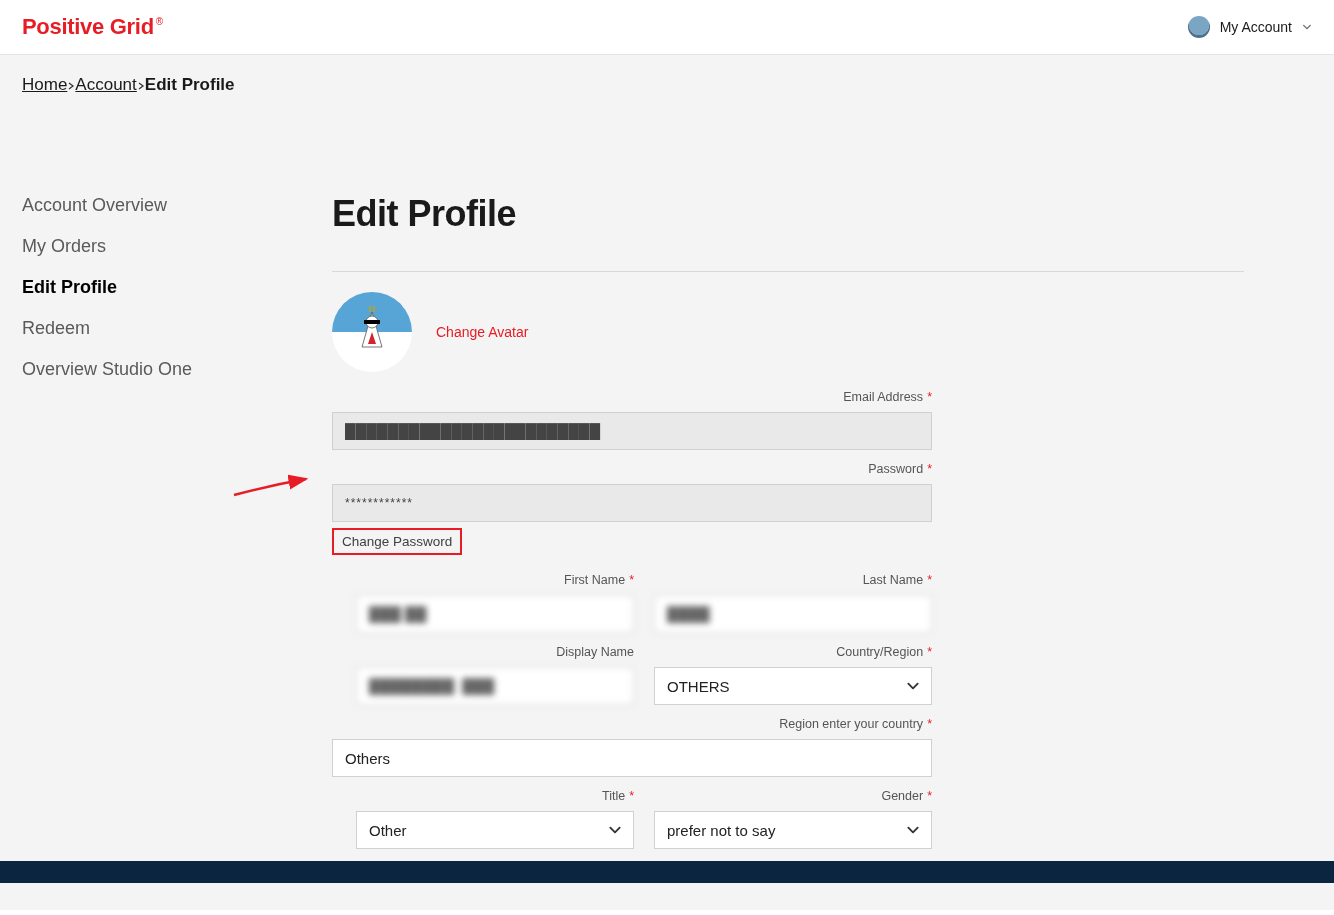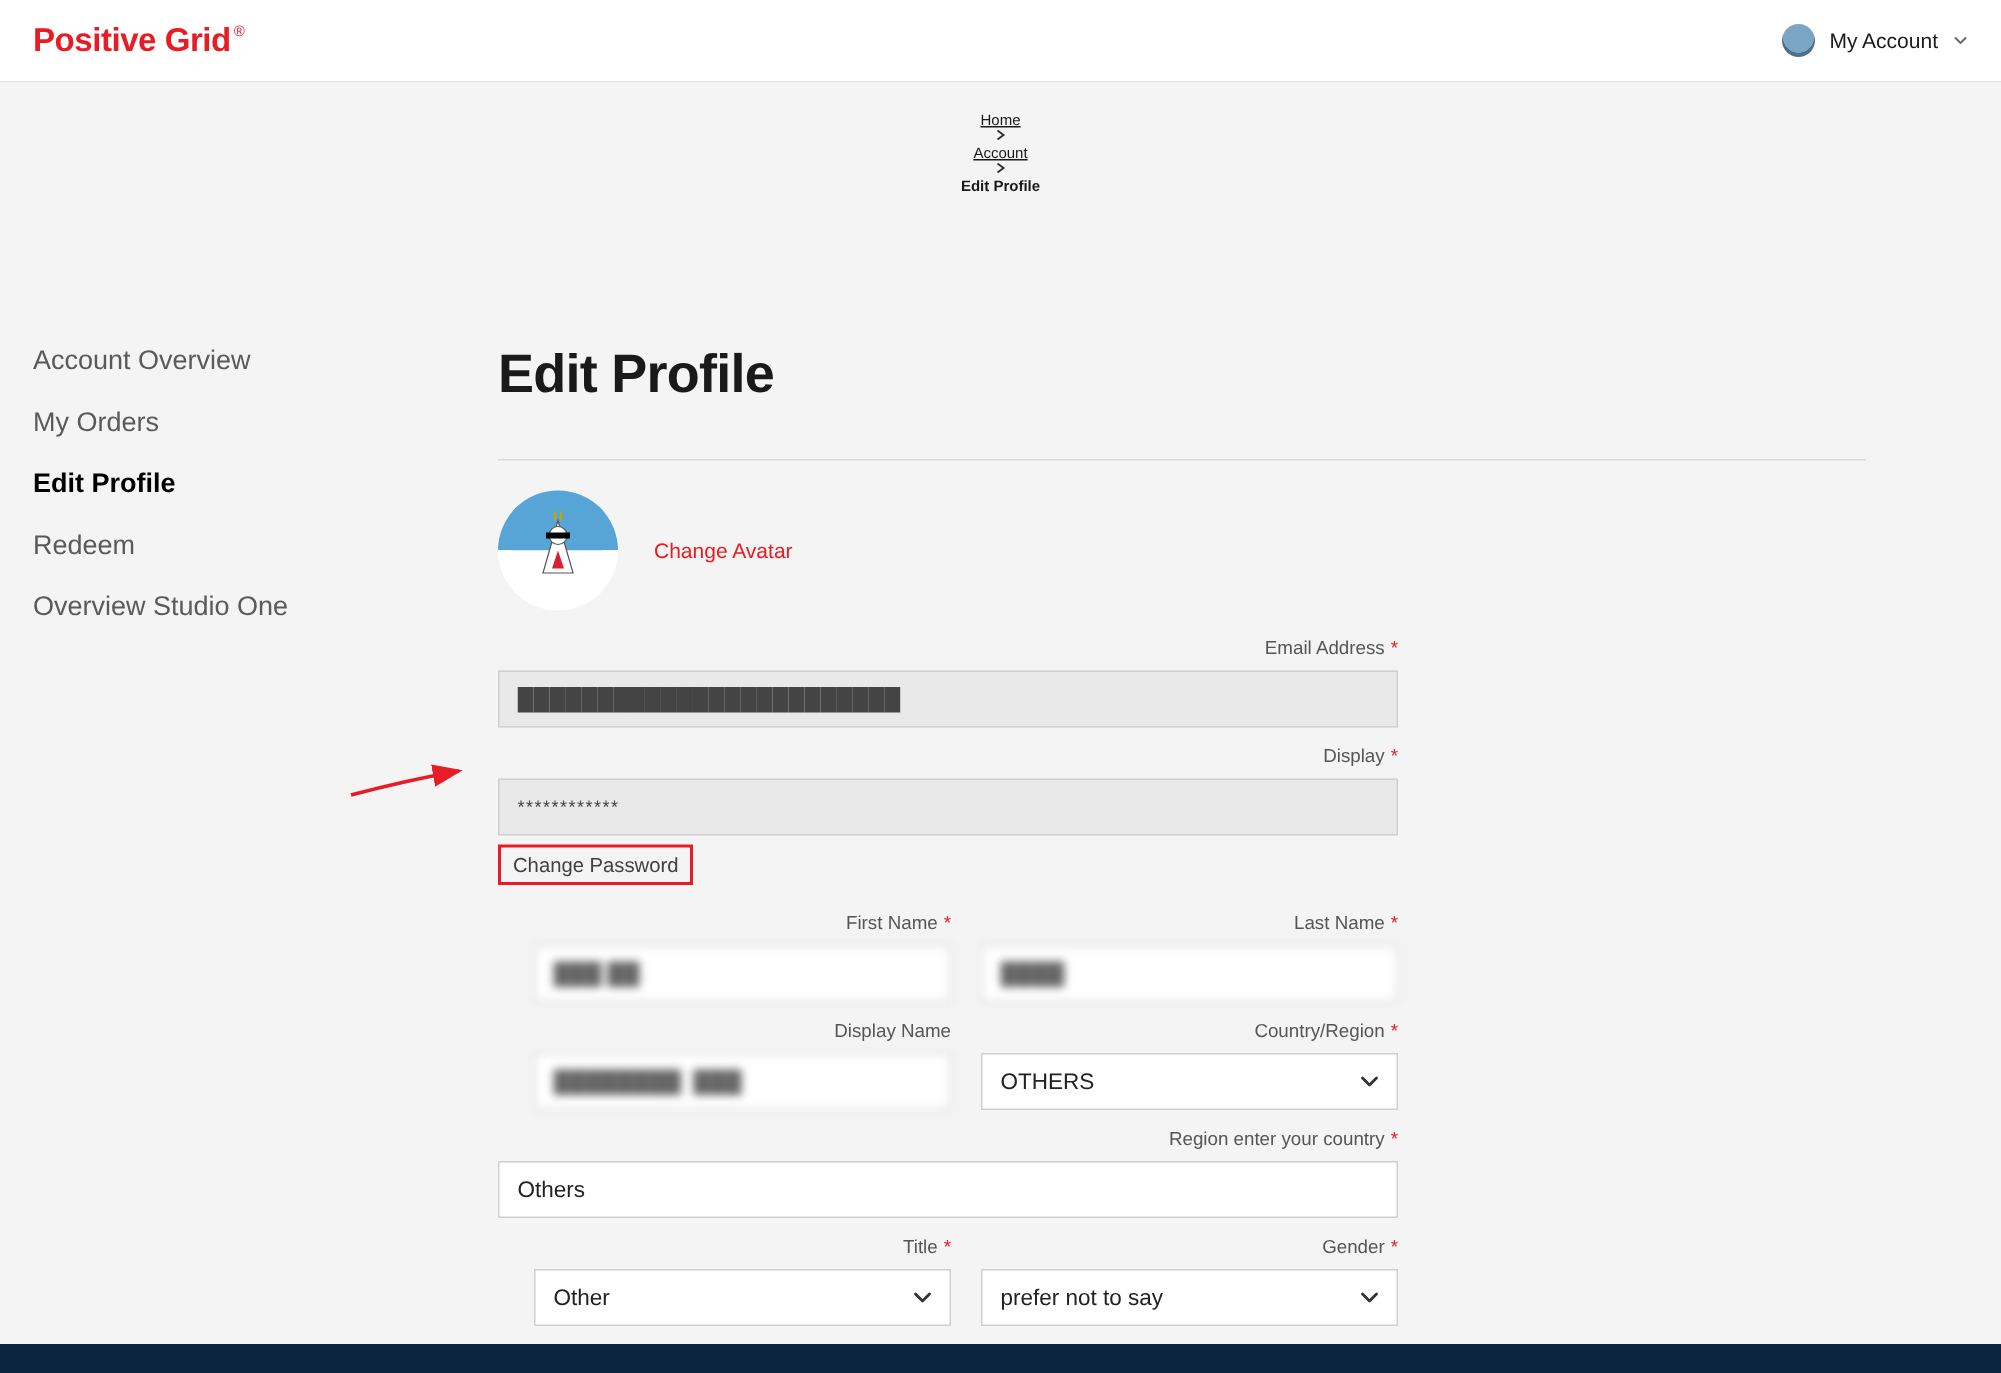--- a/index.html
+++ b/index.html
@@ -6,21 +6,21 @@
     body { font-family: -apple-system, BlinkMacSystemFont, "Segoe UI", Helvetica, Arial, sans-serif; background: #fff; color: #1a1a1a; width: 1334px; }
     .topbar { display: flex; justify-content: space-between; align-items: center; padding: 14px 22px 14px 22px; border-bottom: 1px solid #e4e4e4; background: #fff; }
     .logo { font-weight: 700; font-size: 22px; color: #e81c24; letter-spacing: -0.3px; display: inline-flex; align-items: flex-start; }
     .logo .reg { font-size: 10px; font-weight: 400; color: #e81c24; margin-left: 2px; margin-top: 2px; }
     .account-trigger { display: flex; align-items: center; gap: 10px; cursor: pointer; }
     .account-avatar { width: 22px; height: 22px; border-radius: 50%; background: radial-gradient(circle at 50% 40%, #7aa6c4 0 60%, #4e7089 61%); display: inline-block; }
     .account-trigger .label { font-size: 14px; font-weight: 400; }
     .chevron-down { width: 10px; height: 10px; }
 
     .page { background: #f4f4f4; min-height: 855px; padding: 0; }
-    .breadcrumb { padding: 20px 22px; font-size: 10px; display: flex; align-items: center; gap: 0; flex-direction: column; }
+    .breadcrumb { padding: 20px 22px; font-size: 17px; display: flex; align-items: center; gap: 0; }
     .breadcrumb a { color: #1a1a1a; text-decoration: underline; }
     .breadcrumb .current { font-weight: 700; }
     .breadcrumb .sep svg { width: 8px; height: 8px; }
 
     .body-wrap { display: flex; padding: 0 22px 0 22px; }
     .sidebar { width: 290px; padding-top: 80px; }
     .sidebar-item { font-size: 18px; color: #5a5a5a; margin-bottom: 20px; cursor: pointer; }
     .sidebar-item.active { font-weight: 700; color: #000; }
 
     .main { flex: 1; padding-left: 20px; padding-right: 68px; padding-top: 78px; position: relative; }
@@ -121,21 +121,21 @@
           </div>
           <span class="link-action">Change Avatar</span>
         </div>
 
         <div class="field-group">
           <label class="field-label"><span>Email Address</span><span class="req">*</span></label>
           <input class="input readonly blur" readonly="" value="████████████████████████" style="">
         </div>
 
         <div class="field-group">
-          <label class="field-label"><span>Display</span><span class="req">*</span></label>
+          <label class="field-label"><span>Password</span><span class="req">*</span></label>
           <div class="input readonly pw-dots" style="display:flex;align-items:center;">************</div>
           <span class="change-pw">Change Password</span>
         </div>
 
         <div class="two-col field-group">
           <div>
             <label class="field-label"><span>First Name</span><span class="req">*</span></label>
             <input class="input blur" value="███ ██" style="">
           </div>
           <div>

